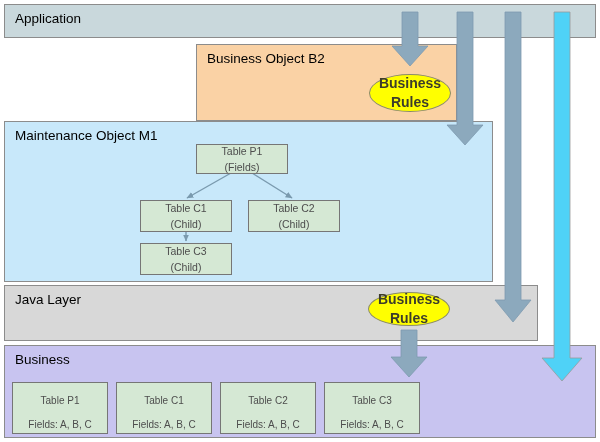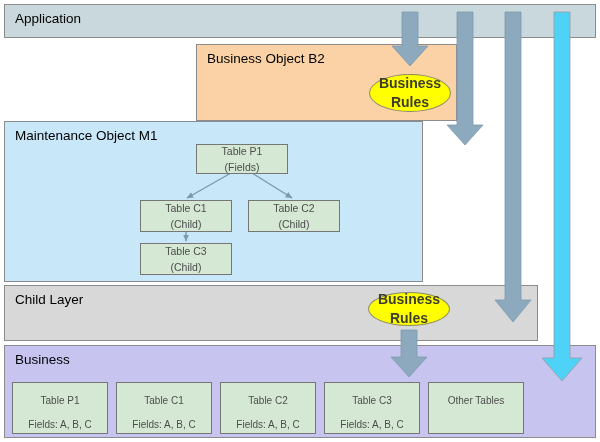--- a/index.html
+++ b/index.html
@@ -97,21 +97,21 @@
 
   <div class="layer layer-bobject" style="left:196px; top:44px; width:261px; height:77px;padding-left:11px;">
     <div class="layer-title">Business Object B2</div>
   </div>
 
   <div class="rules" style="left:369px; top:74px; width:82px; height:38px;">
     <span>Business</span>
     <span>Rules</span>
   </div>
 
-  <div class="layer layer-mobject" style="left:4px; top:121px; width:419px; height:161px;padding-left:40px;">
+  <div class="layer layer-mobject" style="left:4px; top:121px; width:489px; height:161px;padding-left:40px;">
     <div class="layer-title">Maintenance Object M1</div>
   </div>
 
   <svg class="overlay">
     <defs>
       <marker id="ah" markerWidth="8" markerHeight="8" refX="6.4" refY="3" orient="auto" markerUnits="userSpaceOnUse">
         <path d="M0,0 L7,3 L0,6 z" fill="#7a9aae"></path>
       </marker>
     </defs>
 
@@ -136,21 +136,21 @@
     <span>Table C2</span>
     <span class="l2">(Child)</span>
   </div>
 
   <div class="tbox" style="left:140px; top:243px; width:92px; height:32px;">
     <span>Table C3</span>
     <span class="l2">(Child)</span>
   </div>
 
   <div class="layer layer-java" style="left:4px; top:285px; width:534px; height:56px;">
-    <div class="layer-title">Child Layer</div>
+    <div class="layer-title">Java Layer</div>
   </div>
 
   <div class="rules" style="left:368px; top:292px; width:82px; height:34px;">
     <span>Business</span>
     <span>Rules</span>
   </div>
 
   <div class="layer layer-database" style="left:4px; top:345px; width:592px; height:93px;">
     <div class="layer-title">Business</div>
   </div>
@@ -164,24 +164,20 @@
     <div class="dfields">Fields: A, B, C</div>
   </div>
   <div class="dbox" style="left:220px; top:382px; width:96px; height:52px;">
     <div class="dname">Table C2</div>
     <div class="dfields">Fields: A, B, C</div>
   </div>
   <div class="dbox" style="left:324px; top:382px; width:96px; height:52px;">
     <div class="dname">Table C3</div>
     <div class="dfields">Fields: A, B, C</div>
   </div>
-  <div class="dbox" style="left:428px; top:382px; width:96px; height:52px;">
-    <div class="dname">Other Tables</div>
-    <div class="dfields"></div>
-  </div>
 
   <svg class="overlay">
 
     <g>
       <path d="M402,12 L418,12 L418,46 L428,46 L410,66 L392,46 L402,46 Z" fill="#8ca9bd" stroke="#7d9ab0" stroke-width="0.8"></path>
     </g>
 
     <g>
       <path d="M457,12 L473,12 L473,125 L483,125 L465,145 L447,125 L457,125 Z" fill="#8ca9bd" stroke="#7d9ab0" stroke-width="0.8"></path>
     </g>

